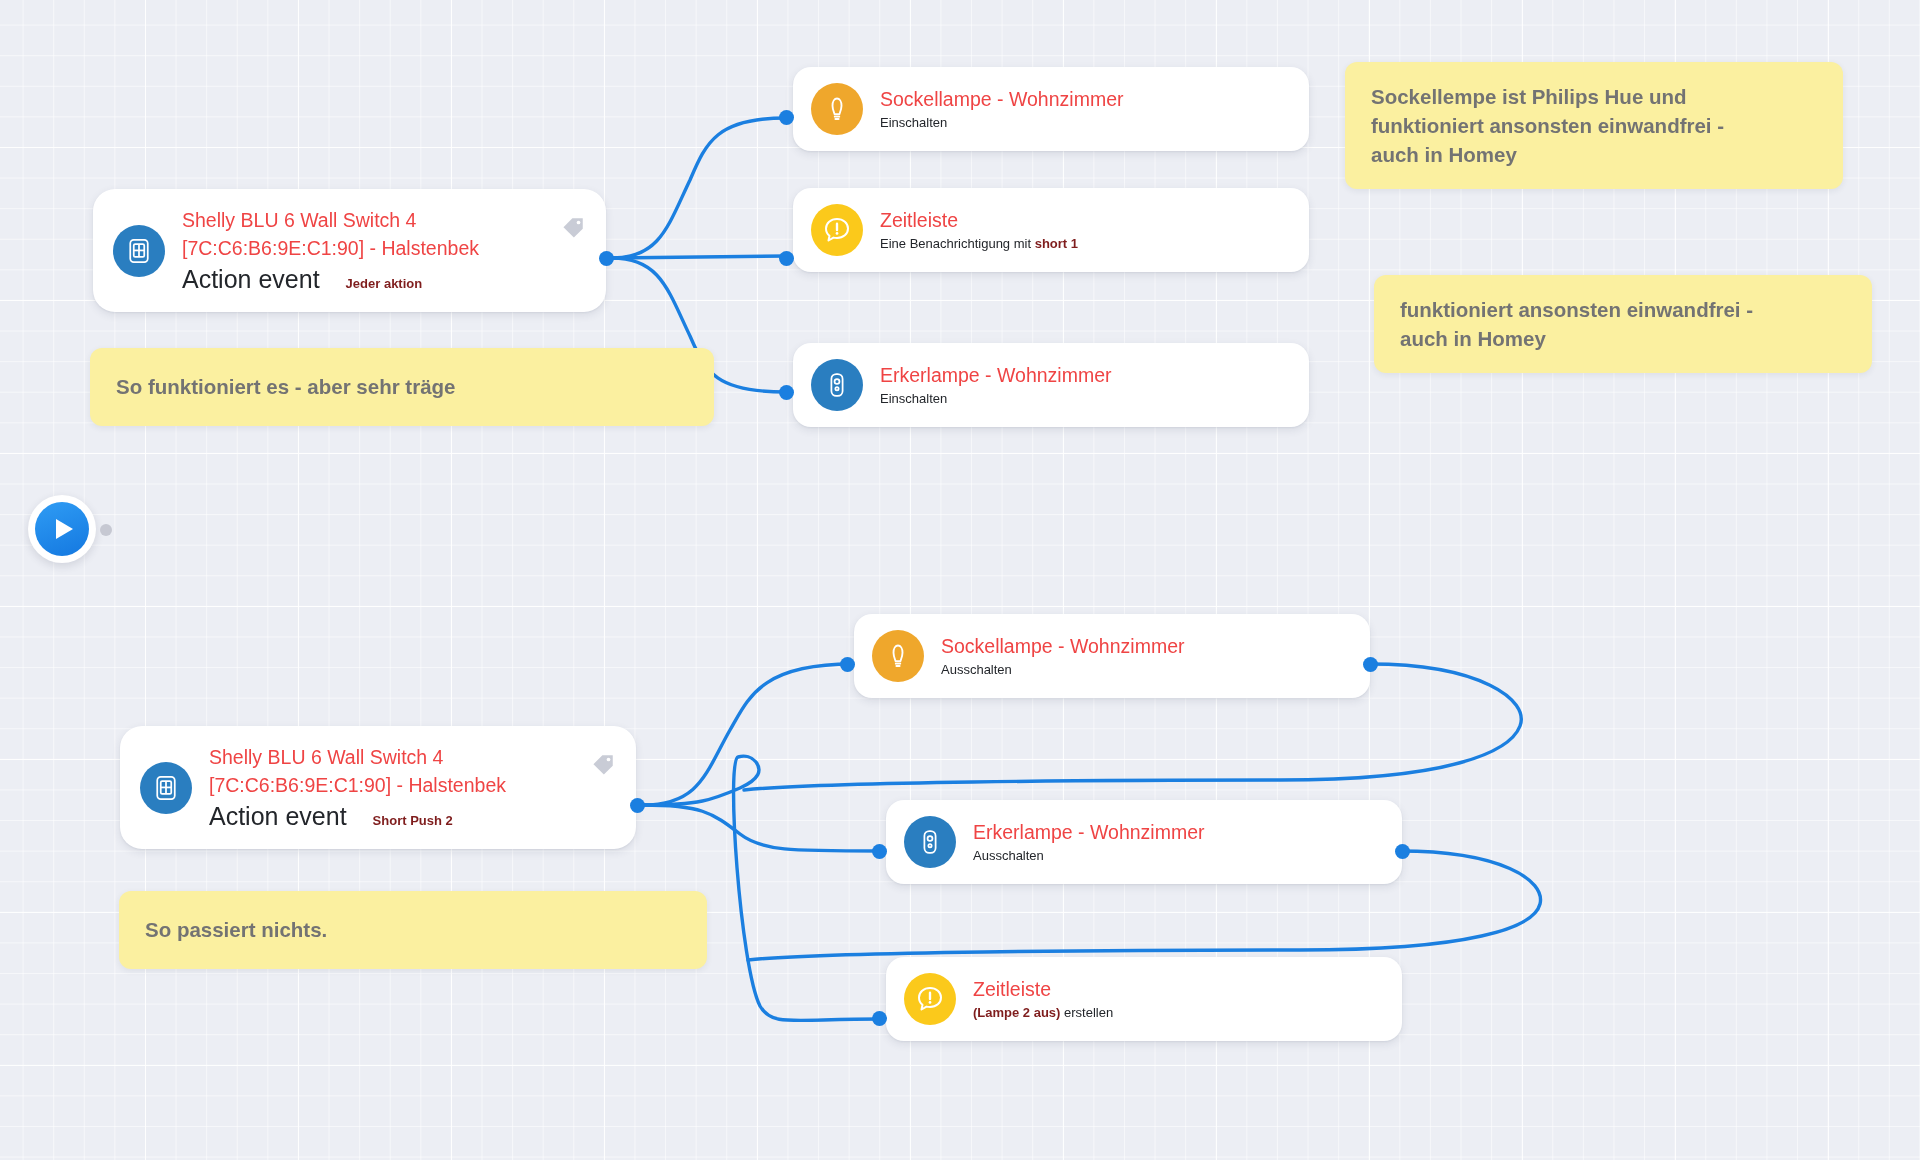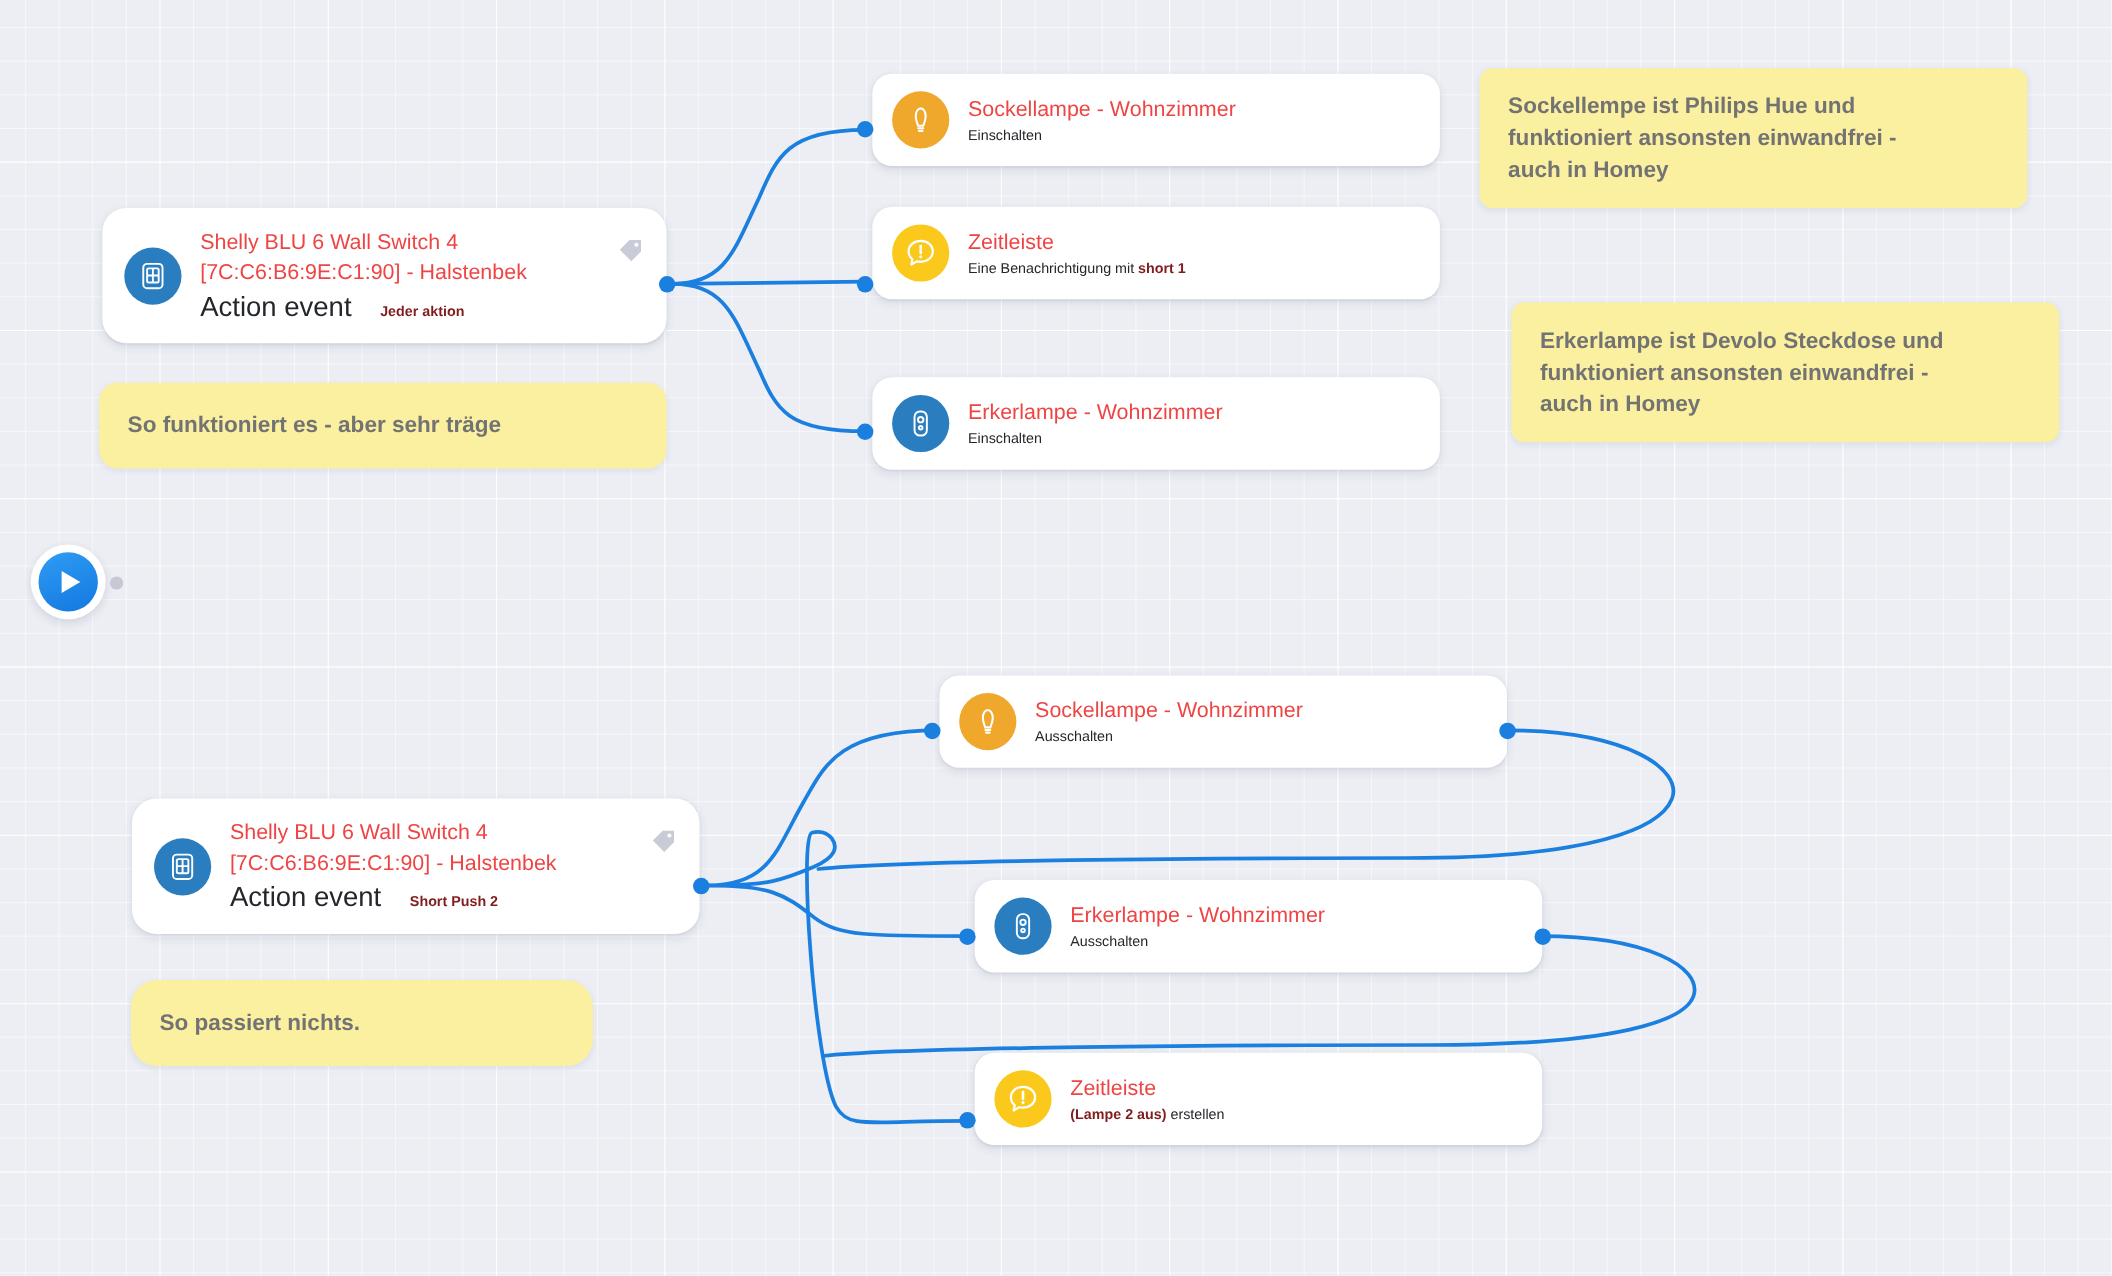--- a/index.html
+++ b/index.html
@@ -220,22 +220,22 @@
       <span class="tag-icon">
         <svg width="26" height="26" viewBox="0 0 24 24">
           <path d="M3.2,11.2 L11.4,3 L21,3 L21,12.6 L12.8,20.8 Z" fill="#c9ccd6"></path>
           <circle cx="17.1" cy="6.9" r="1.7" fill="#ffffff"></circle>
         </svg>
       </span>
     </div>
   </div>
   <div class="port" style="left:599px; top:251px;"></div>
 
-  <div class="note" style="left:90px; top:348px; width:516px; height:78px;
-              display:flex; align-items:center;border-radius:17px;">
+  <div class="note" style="left:90px; top:348px; width:624px; height:78px;
+              display:flex; align-items:center;">
     <span>So funktioniert es - aber sehr träge</span>
   </div>
 
   <div class="node" style="left:793px; top:67px; width:516px;">
     <div class="card" style="padding:16px 26px 16px 18px;">
       <div class="card-icon" style="background:#efa72c;">
         <svg width="30" height="30" viewBox="0 0 24 24" fill="none" stroke="#ffffff" stroke-width="1.5" stroke-linecap="round">
           <path d="M8.4,9.4 C8.4,5.9 10,3.6 12,3.6 C14,3.6 15.6,5.9 15.6,9.4
                    C15.6,12 14.6,14.2 13.9,16.2 L10.1,16.2
                    C9.4,14.2 8.4,12 8.4,9.4 Z"></path>
@@ -289,21 +289,20 @@
   </div>
   <div class="port" style="left:779px; top:385px;"></div>
 
   <div class="note" style="left:1345px; top:62px; width:498px;">
     <div>Sockellempe ist Philips Hue und</div>
     <div>funktioniert ansonsten einwandfrei -</div>
     <div>auch in Homey</div>
   </div>
 
   <div class="note" style="left:1374px; top:275px; width:498px;">
-    <div>Erkerlampe ist Devolo Steckdose und</div>
     <div>funktioniert ansonsten einwandfrei -</div>
     <div>auch in Homey</div>
   </div>
 
 
   <div class="node" style="left:120px; top:726px; width:516px;">
     <div class="card" style="position:relative; border-radius:22px; padding:18px 30px 18px 20px;">
       <div class="card-icon" style="background:#2a7ec0;">
         <svg width="28" height="28" viewBox="0 0 24 24" fill="none" stroke="#ffffff" stroke-width="1.5">
           <rect x="4.5" y="2.5" width="15" height="19" rx="3"></rect>
@@ -323,22 +322,22 @@
       <span class="tag-icon">
         <svg width="26" height="26" viewBox="0 0 24 24">
           <path d="M3.2,11.2 L11.4,3 L21,3 L21,12.6 L12.8,20.8 Z" fill="#c9ccd6"></path>
           <circle cx="17.1" cy="6.9" r="1.7" fill="#ffffff"></circle>
         </svg>
       </span>
     </div>
   </div>
   <div class="port" style="left:630px; top:798px;"></div>
 
-  <div class="note" style="left:119px; top:891px; width:420px; height:78px;
-              display:flex; align-items:center;border-radius:24px;">
+  <div class="note" style="left:119px; top:891px; width:588px; height:78px;
+              display:flex; align-items:center;">
     <span>So passiert nichts.</span>
   </div>
 
   <div class="node" style="left:854px; top:614px; width:516px;">
     <div class="card" style="padding:16px 26px 16px 18px;">
       <div class="card-icon" style="background:#efa72c;">
         <svg width="30" height="30" viewBox="0 0 24 24" fill="none" stroke="#ffffff" stroke-width="1.5" stroke-linecap="round">
           <path d="M8.4,9.4 C8.4,5.9 10,3.6 12,3.6 C14,3.6 15.6,5.9 15.6,9.4
                    C15.6,12 14.6,14.2 13.9,16.2 L10.1,16.2
                    C9.4,14.2 8.4,12 8.4,9.4 Z"></path>

